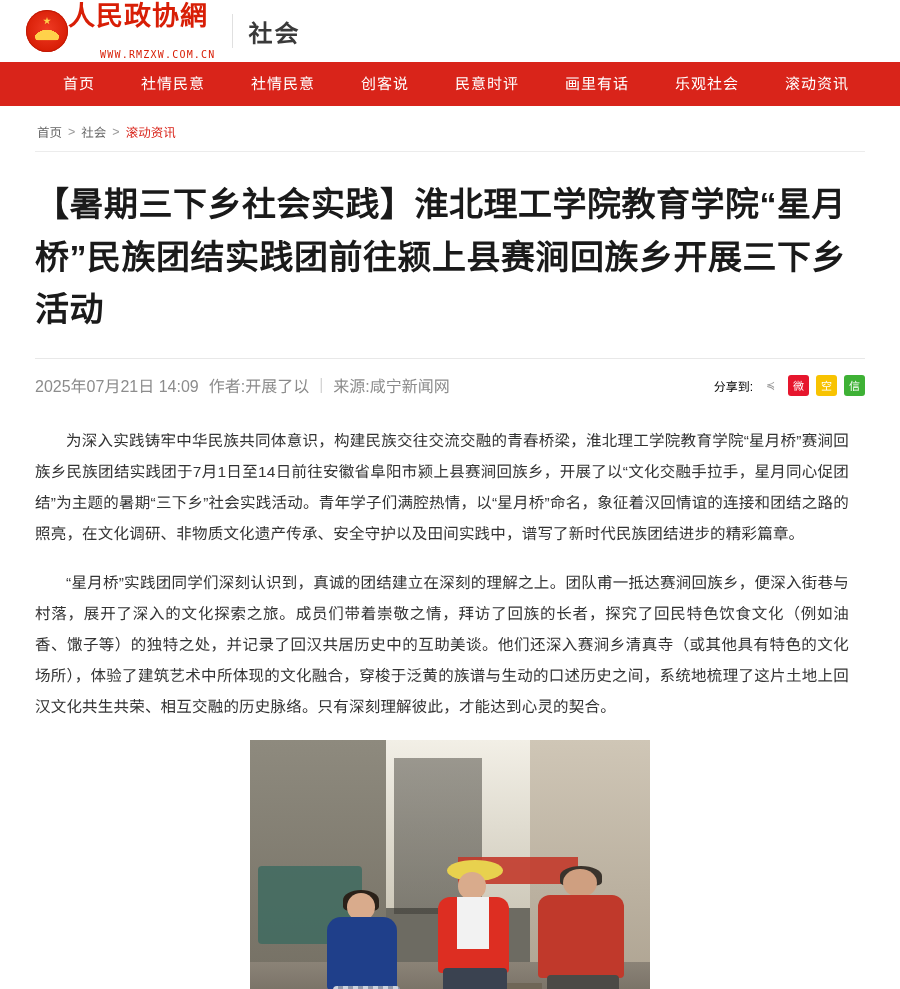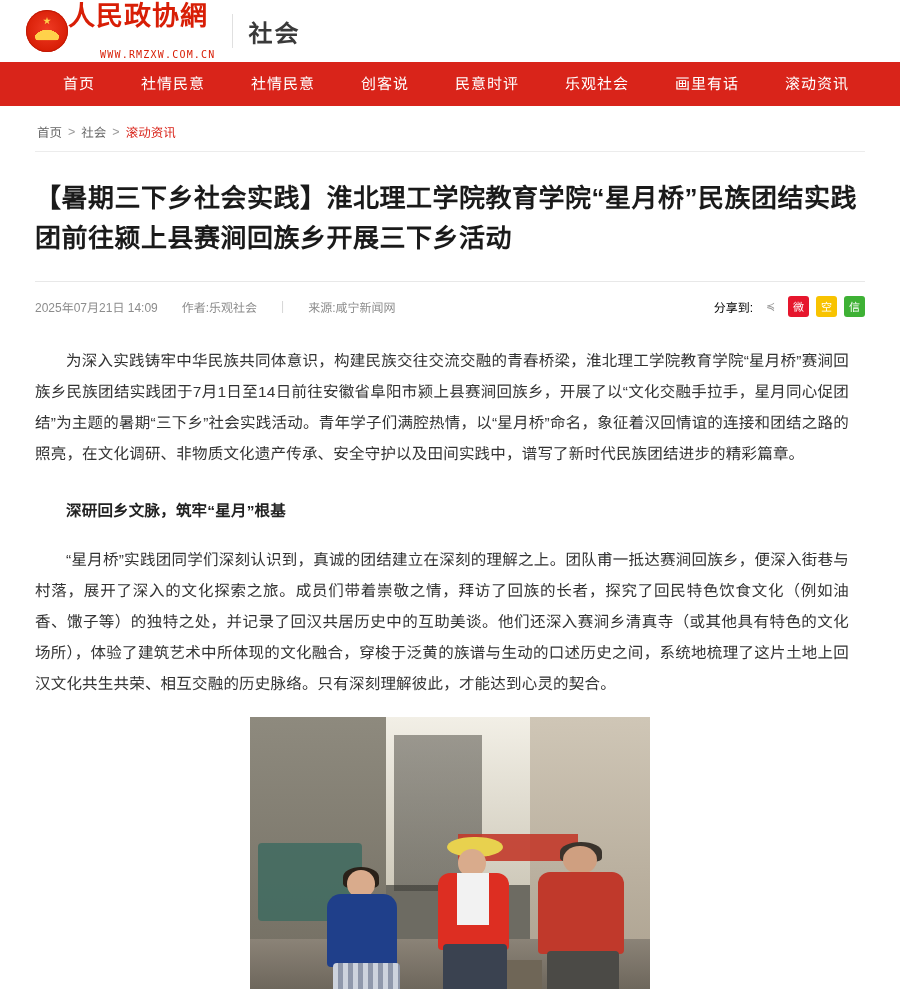--- a/index.html
+++ b/index.html
@@ -133,41 +133,41 @@
   .breadcrumb .sep { color: #999; }
   .breadcrumb .current { color: #d9241a; }
 
   
   .article {
     max-width: 830px;
     margin: 0 auto;
     padding: 0 0 30px 0;
   }
   .article-title {
-    font-size: 26px;
+    font-size: 34px;
     line-height: 1.55;
     font-weight: bold;
     color: #1a1a1a;
     margin: 26px 0 22px 0;
     letter-spacing: .5px;
   }
   .meta-bar {
     border-top: 1px solid #e8e8e8;
     padding-top: 14px;
     display: flex;
     align-items: center;
     justify-content: space-between;
     padding-bottom: 6px;
   }
   .meta-left {
-    font-size: 12px;
+    font-size: 16px;
     color: #8c8c8c;
     display: flex;
     align-items: center;
-    gap: 24px;
+    gap: 10px;
   }
   .meta-left .divider { color: #d5d5d5; }
   .share-block {
     display: flex;
     align-items: center;
     gap: 7px;
   }
   .share-label {
     font-size: 12px;
     color: #000000;
@@ -295,56 +295,55 @@
   <div class="logo-divider"></div>
   <div class="channel-name">社会</div>
 </header>
 
 <nav class="main-nav">
   <div class="nav-item">首页</div>
   <div class="nav-item">社情民意</div>
   <div class="nav-item">社情民意</div>
   <div class="nav-item">创客说</div>
   <div class="nav-item">民意时评</div>
+  <div class="nav-item">画里有话</div>
   <div class="nav-item">乐观社会</div>
-  <div class="nav-item">画里有话</div>
   <div class="nav-item">滚动资讯</div>
 </nav>
 
 <div class="breadcrumb">
   <a>首页</a>
   <span class="sep">&gt;</span>
   <a>社会</a>
   <span class="sep">&gt;</span>
   <span class="current">滚动资讯</span>
 </div>
 
 <main class="article">
 
   <h1 class="article-title">【暑期三下乡社会实践】淮北理工学院教育学院“星月桥”民族团结实践团前往颍上县赛涧回族乡开展三下乡活动</h1>
 
   <div class="meta-bar">
     <div class="meta-left">
       <span>2025年07月21日 14:09</span>
-      <span>作者:乐观社会</span>
+      <span>作者:开展了以</span>
       <span class="divider">|</span>
       <span>来源:咸宁新闻网</span>
     </div>
     <div class="share-block">
       <span class="share-label">分享到:</span>
       <span class="share-icon share-generic">≼</span>
       <span class="share-icon sina">微</span>
       <span class="share-icon qzone">空</span>
       <span class="share-icon wechat">信</span>
     </div>
   </div>
 
   <div class="article-body">
     <p>为深入实践铸牢中华民族共同体意识，构建民族交往交流交融的青春桥梁，淮北理工学院教育学院“星月桥”赛涧回族乡民族团结实践团于7月1日至14日前往安徽省阜阳市颍上县赛涧回族乡，开展了以“文化交融手拉手，星月同心促团结”为主题的暑期“三下乡”社会实践活动。青年学子们满腔热情，以“星月桥”命名，象征着汉回情谊的连接和团结之路的照亮，在文化调研、非物质文化遗产传承、安全守护以及田间实践中，谱写了新时代民族团结进步的精彩篇章。</p>
-    <p class="subhead">深研回乡文脉，筑牢“星月”根基</p>
     <p>“星月桥”实践团同学们深刻认识到，真诚的团结建立在深刻的理解之上。团队甫一抵达赛涧回族乡，便深入街巷与村落，展开了深入的文化探索之旅。成员们带着崇敬之情，拜访了回族的长者，探究了回民特色饮食文化（例如油香、馓子等）的独特之处，并记录了回汉共居历史中的互助美谈。他们还深入赛涧乡清真寺（或其他具有特色的文化场所），体验了建筑艺术中所体现的文化融合，穿梭于泛黄的族谱与生动的口述历史之间，系统地梳理了这片土地上回汉文化共生共荣、相互交融的历史脉络。只有深刻理解彼此，才能达到心灵的契合。</p>
   </div>
 
   <div class="photo-wrap">
     <div class="photo">
       <div class="ph-wall-left"></div>
       <div class="ph-bright"></div>
       <div class="ph-door"></div>
       <div class="ph-wall-right"></div>
       <div class="ph-vehicle"></div>

